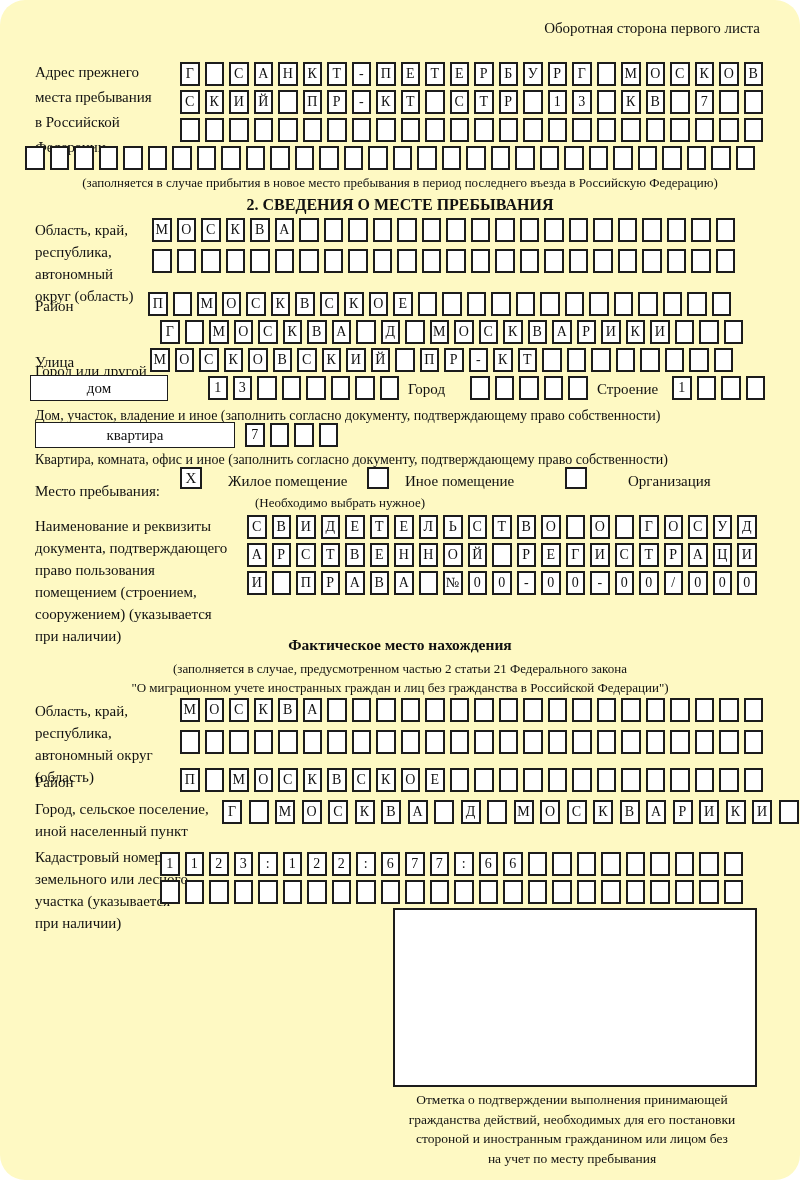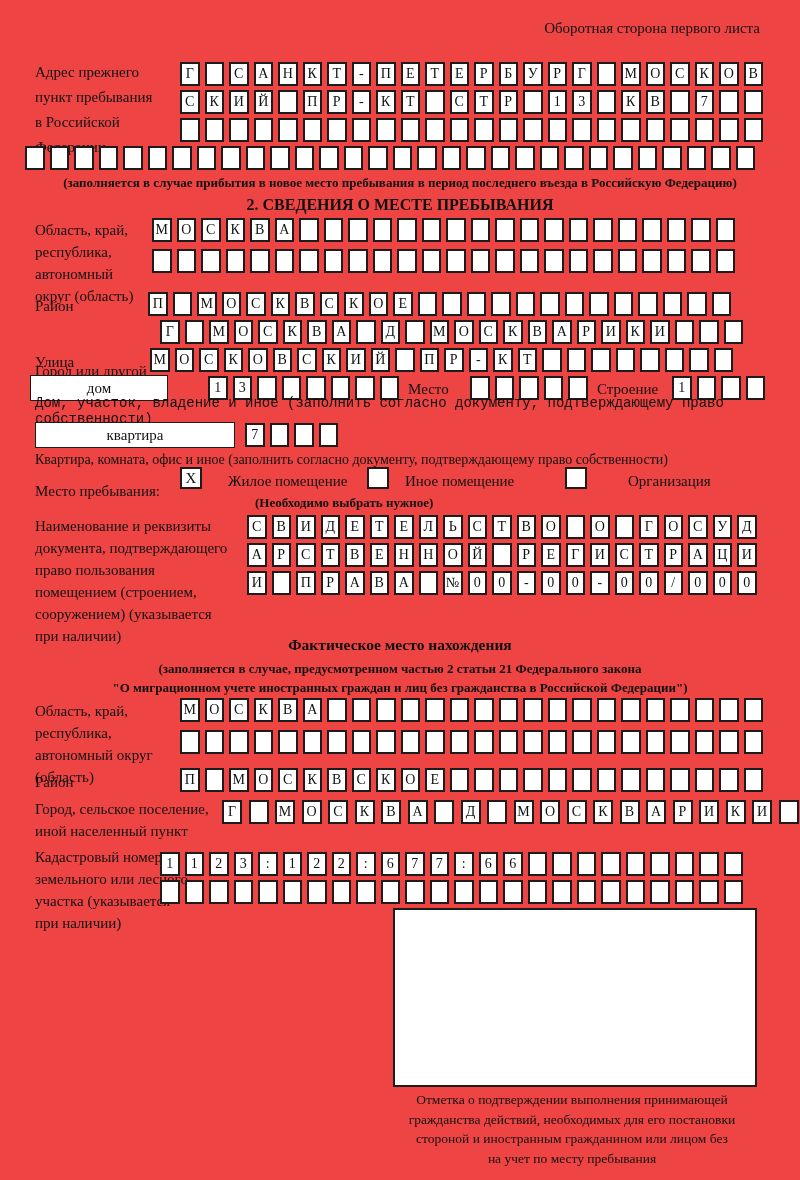--- a/index.html
+++ b/index.html
@@ -1,25 +1,26 @@
 <!DOCTYPE html>
 <html><head>
 <meta charset="utf-8">
 <style>
   html,body { margin:0; padding:0; background:#ffffff; }
   .page {
-    position:relative; width:800px; height:1180px; background:#ef4444;
+    position:relative; width:800px; height:1180px; background:#fef9c3;
     font-family:"Liberation Serif","DejaVu Serif",serif; color:#111;
     overflow:hidden;
+    border-radius:25px;
   }
   .abs { position:absolute; }
   .title { font-size:15px; }
   .lbl { font-size:15px; line-height:25px; }
   .lbl-sm { font-size:15px; line-height:22px; }
-  .caption { font-size:13px;font-weight:bold; }
+  .caption { font-size:13px; }
   .caption14 { font-size:14px; }
   .center { left:0; width:800px; text-align:center; }
   .heading { font-weight:bold; font-size:16px; }
   .heading2 { font-weight:bold; font-size:15.5px; }
   .cellrow { position:absolute; display:flex; gap:5px; }
   .cellrow .cell {
     width:19.5px; height:24px; box-sizing:border-box; flex:0 0 auto;
     border:2px solid #1c1c1c; display:flex; align-items:center; justify-content:center;
     font-size:14px; background:#fff;
   }
@@ -41,21 +42,21 @@
 </style>
 </head>
 <body>
 
 <div class="page">
 
   <div class="abs title" style="left:510px; top:20px; width:250px; text-align:right;">Оборотная сторона первого листа</div>
 
   <div class="abs lbl" style="left:35px; top:60px; width:150px;">
       <div>Адрес прежнего</div>
-      <div>пункт пребывания</div>
+      <div>места пребывания</div>
       <div>в Российской</div>
       <div>Федерации</div>
     </div>
   <div class="cellrow" style="left:180px; top:62px;">
       <span class="cell">Г</span>
       <span class="cell"></span>
       <span class="cell">С</span>
       <span class="cell">А</span>
       <span class="cell">Н</span>
       <span class="cell">К</span>
@@ -316,36 +317,36 @@
   <div class="cellrow" style="left:208px; top:376px;">
       <span class="cell">1</span>
       <span class="cell">3</span>
       <span class="cell"></span>
       <span class="cell"></span>
       <span class="cell"></span>
       <span class="cell"></span>
       <span class="cell"></span>
       <span class="cell"></span>
     </div>
-  <div class="abs lbl-sm" style="left:408px; top:378px;">Место</div>
+  <div class="abs lbl-sm" style="left:408px; top:378px;">Город</div>
   <div class="cellrow" style="left:470px; top:376px;">
       <span class="cell"></span>
       <span class="cell"></span>
       <span class="cell"></span>
       <span class="cell"></span>
       <span class="cell"></span>
     </div>
   <div class="abs lbl-sm" style="left:597px; top:378px;">Строение</div>
   <div class="cellrow" style="left:672px; top:376px;">
       <span class="cell">1</span>
       <span class="cell"></span>
       <span class="cell"></span>
       <span class="cell"></span>
     </div>
-  <div class="abs caption14" style="left:35px; top:395px; width:760px;font-family:Liberation Mono, monospace;">Дом, участок, владение и иное (заполнить согласно документу, подтверждающему право собственности)</div>
+  <div class="abs caption14" style="left:35px; top:408px; width:760px;">Дом, участок, владение и иное (заполнить согласно документу, подтверждающему право собственности)</div>
 
   <div class="namebox" style="left:35px; top:422px; width:200px;">квартира</div>
   <div class="cellrow" style="left:245px; top:423px;">
       <span class="cell">7</span>
       <span class="cell"></span>
       <span class="cell"></span>
       <span class="cell"></span>
     </div>
   <div class="abs caption14" style="left:35px; top:452px; width:760px;">Квартира, комната, офис и иное (заполнить согласно документу, подтверждающему право собственности)</div>
 

